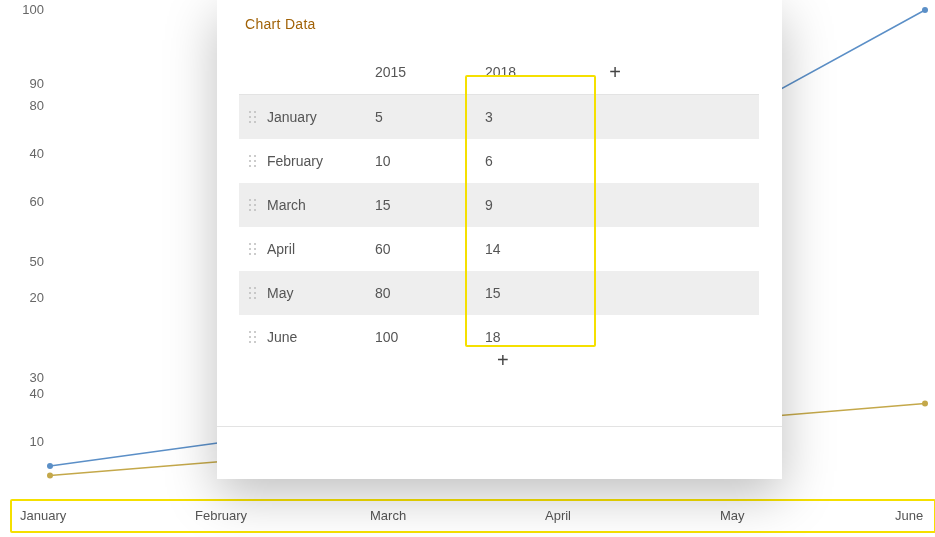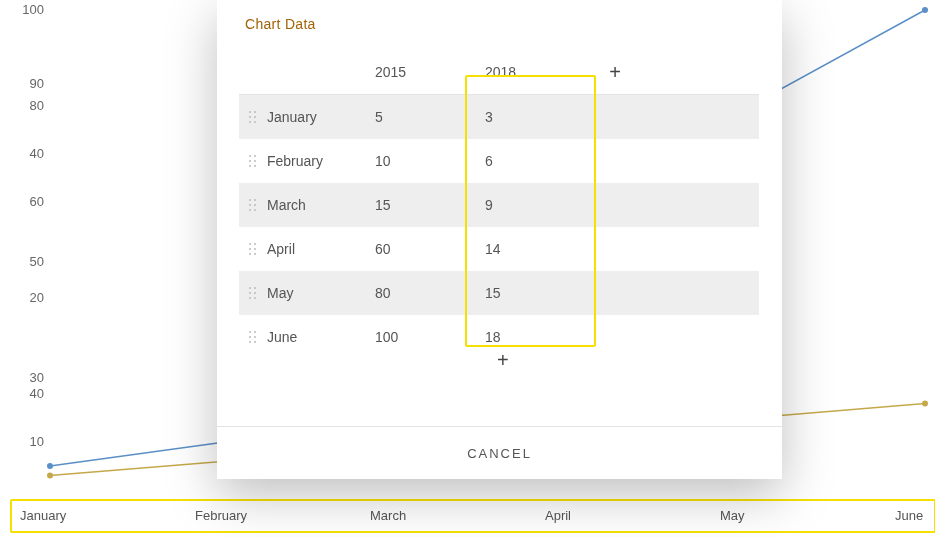--- a/index.html
+++ b/index.html
@@ -198,15 +198,14 @@
       </div>
   </div>
 
   <div class="add-row">
     <span class="plus">+</span>
   </div>
 
   <div class="month-hilite"></div>
 
   <div class="modal-footer">
-    <button>CANCEL</button>
   </div>
 </div>
 
 </body></html>

